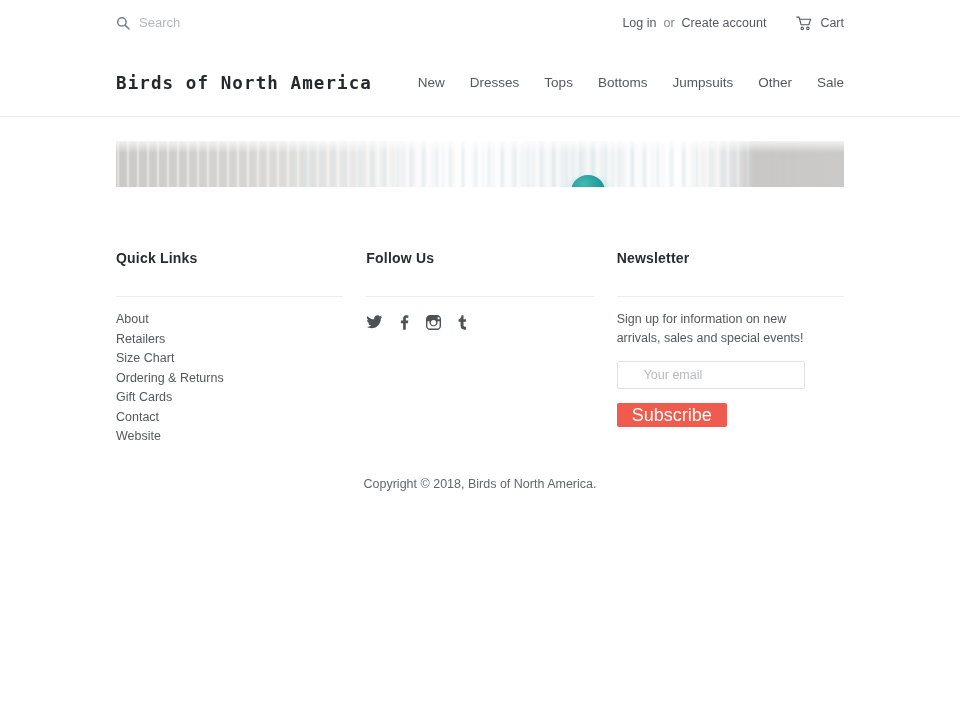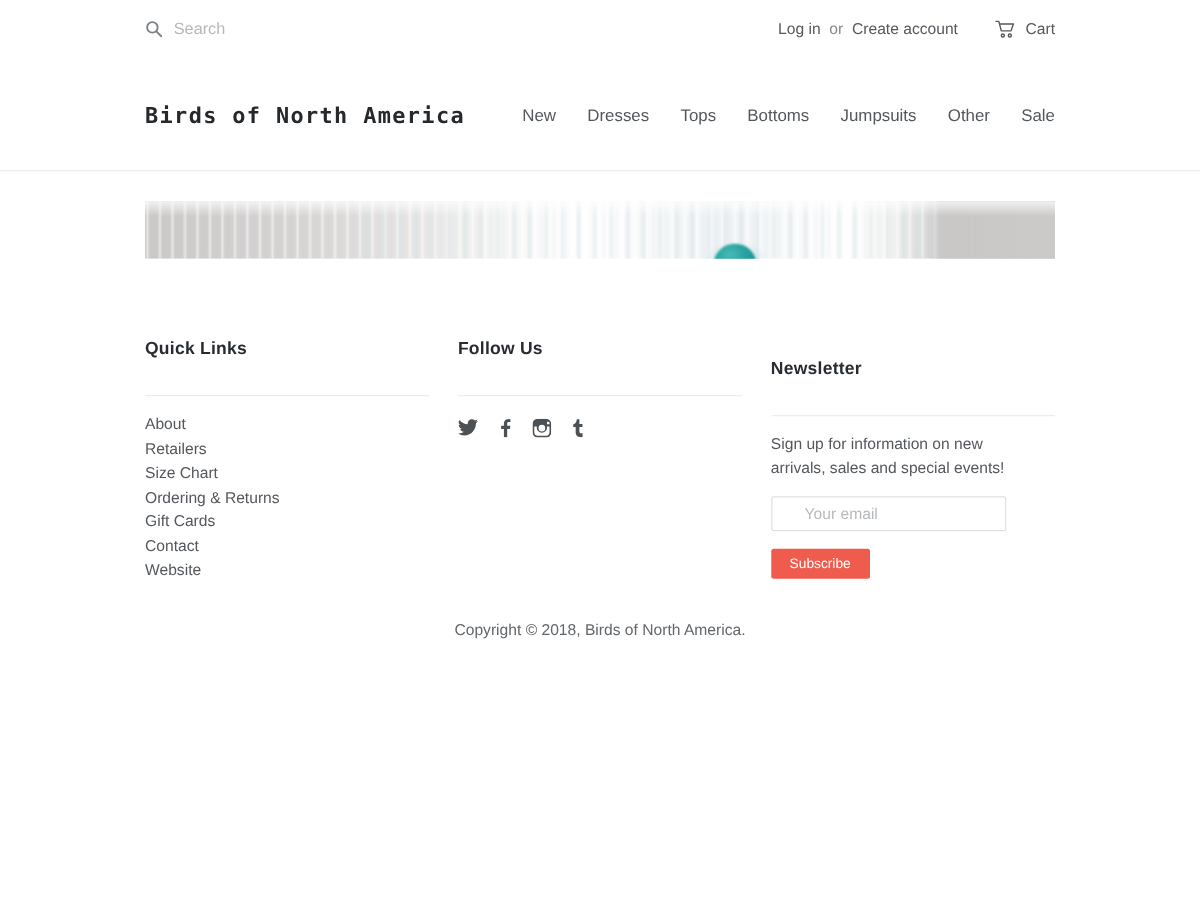--- a/index.html
+++ b/index.html
@@ -101,21 +101,21 @@
   .cart-icon svg { display:block; }
 
   
   .site-header {
     padding-top: 25px;
     padding-bottom: 21px;
     border-bottom: 1px solid #ededee;
   }
   .header-inner {
     width: 728px;
-    margin: 10px auto;
+    margin: 0 auto;
     display: flex;
     align-items: center;
     justify-content: space-between;
   }
   .logo {
     font-family: "DejaVu Sans Mono", "Liberation Mono", monospace;
     font-size: 17.5px;
     font-weight: 700;
     letter-spacing: 1.1px;
     color: #26292c;
@@ -235,21 +235,21 @@
   .footer {
     width: 728px;
     margin: 0 auto;
     padding-top: 62px;
     display: flex;
     align-items: flex-start;
   }
   .fcol { position: relative; }
   .fcol-quick { width: 228px; margin-right: 23px; }
   .fcol-follow { width: 228px; margin-right: 23px; }
-  .fcol-news { width: 228px; margin-top: 16px; }
+  .fcol-news { width: 228px; }
 
   .fhead {
     font-size: 14px;
     font-weight: 700;
     color: #282c30;
     letter-spacing: 0.2px;
     margin: 0 0 13px 0;
     padding-bottom: 29px;
     border-bottom: 1px solid #eceded;
     line-height: 18px;
@@ -306,21 +306,21 @@
     display: block;
     margin-bottom: 14px;
   }
   .news-input::placeholder { color: #b7babd; }
   .subscribe-btn {
     display: inline-block;
     border: none;
     background: #ef5b4c;
     color: #ffffff;
     font-family: "Liberation Sans", sans-serif;
-    font-size: 11px;
+    font-size: 18px;
     line-height: 24px;
     height: 24px;
     padding: 0 15px;
     border-radius: 2px;
     cursor: pointer;
   }
 
   .copyright {
     width: 728px;
     margin: 0 auto;

